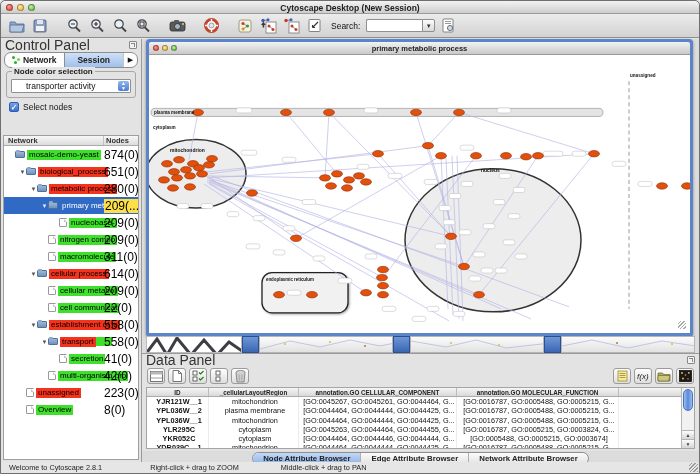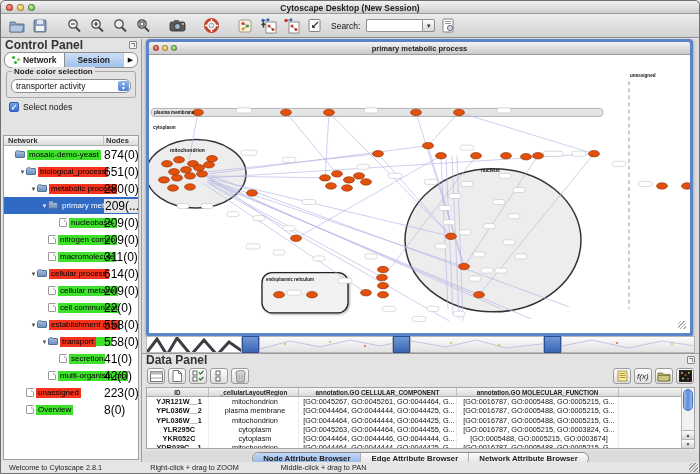--- a/index.html
+++ b/index.html
@@ -22,34 +22,34 @@
   .search-lbl { font-size:8.5px; color:#111; margin:0 3px 0 4px; }
   .search-box { display:flex; align-items:center; }
   .search-input { width:56px; height:13px; border:1px solid #8f8f8f; border-right:none; background:#fff; font-size:8px; padding:0 2px; border-radius:2px 0 0 2px; }
   .search-drop { width:13px; height:13px; border:1px solid #8f8f8f; background:linear-gradient(#fdfdfd,#d8d8d8); font-size:6px; display:flex; align-items:center; justify-content:center; color:#333; border-radius:0 2px 2px 0; }
 
   .main { position:absolute; top:38px; left:0; right:0; bottom:11px; display:flex; }
 
   
   .cpanel { width:141px; background:#e3e3e3; border-right:1px solid #9a9a9a; position:relative; }
   .panel-head { height:12px; display:flex; align-items:center; justify-content:space-between; padding:0 4px; }
-  .panel-head span { font-size:12px; font-weight:bold; color:#333; }
+  .panel-head span { font-size:14px; font-weight:normal; color:#333; }
   .float-ico { width:8px; height:8px; border:1px solid #888; border-radius:1px; position:relative; background:#f2f2f2; }
   .float-ico:before { content:""; position:absolute; right:1px; top:1px; width:3px; height:3px; border-top:1px solid #888; border-right:1px solid #888; }
   .cp-tabs { margin:1px 3px; height:16px; border:1px solid #8e8e8e; border-radius:7px; background:#fdfdfd; display:flex; overflow:hidden; }
   .cp-tab { flex:1; display:flex; align-items:center; justify-content:center; gap:3px; font-size:8.5px; font-weight:bold; color:#222; }
   .cp-tab.active { background:linear-gradient(#cfe0f7,#9fc0ec); border-left:1px solid #8e8e8e; }
   .cp-tab-more { width:14px; display:flex; align-items:center; justify-content:center; font-size:7px; color:#111; border-left:1px solid #c5c5c5; }
   .net-ico { width:8px; height:8px; position:relative; }
   .net-ico i { position:absolute; width:3px; height:3px; border-radius:50%; background:#2fae2f; }
   .net-ico i:nth-child(2){ left:5px; top:2px; background:#7fd24f; }
   .net-ico i:nth-child(3){ left:2px; top:5px; background:#2fae2f; }
   .groupbox { margin:3px 5px 0 5px; border:1px solid #a8a8a8; border-radius:3px; position:relative; padding:7px 4px 4px 4px; }
   .groupbox-legend { position:absolute; top:-5px; left:5px; background:#e3e3e3; font-size:8px; font-weight:bold; color:#222; padding:0 2px; }
-  .combo { height:14px; border:1px solid #8f8f8f; border-radius:6px; background:#fff; display:flex; align-items:center; position:relative; padding-left:4px; }
+  .combo { height:14px; border:1px solid #8f8f8f; border-radius:1px; background:#fff; display:flex; align-items:center; position:relative; padding-left:14px; }
   .combo span { font-size:8.5px; color:#111; }
   .combo .stepper { position:absolute; right:1px; top:1px; bottom:1px; width:11px; border-radius:2px; background:linear-gradient(#8fb6ee,#4d7fd0); color:#fff; font-size:5px; line-height:5px; display:flex; flex-direction:column; align-items:center; justify-content:center; }
   .checkrow { display:flex; align-items:center; gap:4px; margin:4px 0 2px 8px; }
   .checkbox { width:10px; height:10px; border-radius:2px; background:linear-gradient(#74a3e8,#3b6fd0); border:1px solid #2f5cae; color:#fff; font-size:8px; line-height:9px; text-align:center; font-weight:bold; }
   .checkrow label { font-size:8.5px; color:#111; }
 
   .tree-wrap { position:absolute; top:96px; left:2px; right:2px; bottom:2px; background:#fff; border:1px solid #9f9f9f; overflow:hidden; }
   .tree-header { height:10px; background:linear-gradient(#f7f7f7,#dcdcdc); border-bottom:1px solid #ababab; display:flex; font-size:7.5px; font-weight:bold; color:#333; }
   .tree-header .c1 { flex:1; padding-left:4px; border-right:1px solid #c2c2c2; }
   .tree-header .c2 { width:34px; padding-left:2px; }
@@ -62,21 +62,21 @@
   .t-file { width:8px; height:9px; background:#fff; border:0.5px solid #999; border-radius:1px; position:relative; display:inline-block; flex:none; }
   .t-file:before { content:""; position:absolute; right:-0.5px; top:-0.5px; border-style:solid; border-width:0 3px 3px 0; border-color:transparent #fff #c9c9c9 transparent; }
   .tlabel { padding:0 2px; margin-left:2px; color:#000; line-height:10px; }
   .tlabel.green { background:#3fe02c; }
   .tlabel.red { background:#f5331c; }
   .tlabel.none { background:transparent; color:#fff; }
   .ttail { display:inline-block; height:9px; width:16px; }
   .ttail.green { background:#3fe02c; }
   .ttail.red { background:#f5331c; }
   .tcount { position:absolute; left:100px; font-size:12px; color:#000; }
-  .tcount.chip { background:#e5e5e5; padding:0 1px; }
+  .tcount.chip { background:#fde047; padding:0 1px; }
 
   
   .work { flex:1; position:relative; background:#dcdcdc; }
   .net-window { position:absolute; left:4px; top:0; width:547px; height:297px; background:#5b85c8; border-radius:4px 4px 2px 2px; padding:3px; box-shadow:0 1px 3px rgba(0,0,0,.4); }
   .net-titlebar { height:13px; background:linear-gradient(#f2f2f2,#c9c9c9); border-radius:2px 2px 0 0; border-bottom:1px solid #9a9a9a; position:relative; display:flex; align-items:center; }
   .net-titlebar .lights { left:4px; top:3px; gap:3px; }
   .net-titlebar .light { width:6px; height:6px; }
   .net-title { width:100%; text-align:center; font-size:7.5px; font-weight:bold; color:#222; }
   .net-content { position:absolute; left:3px; right:3px; top:16px; bottom:3px; background:#fff; overflow:hidden; }
   .net-content svg { width:100%; height:100%; display:block; }

